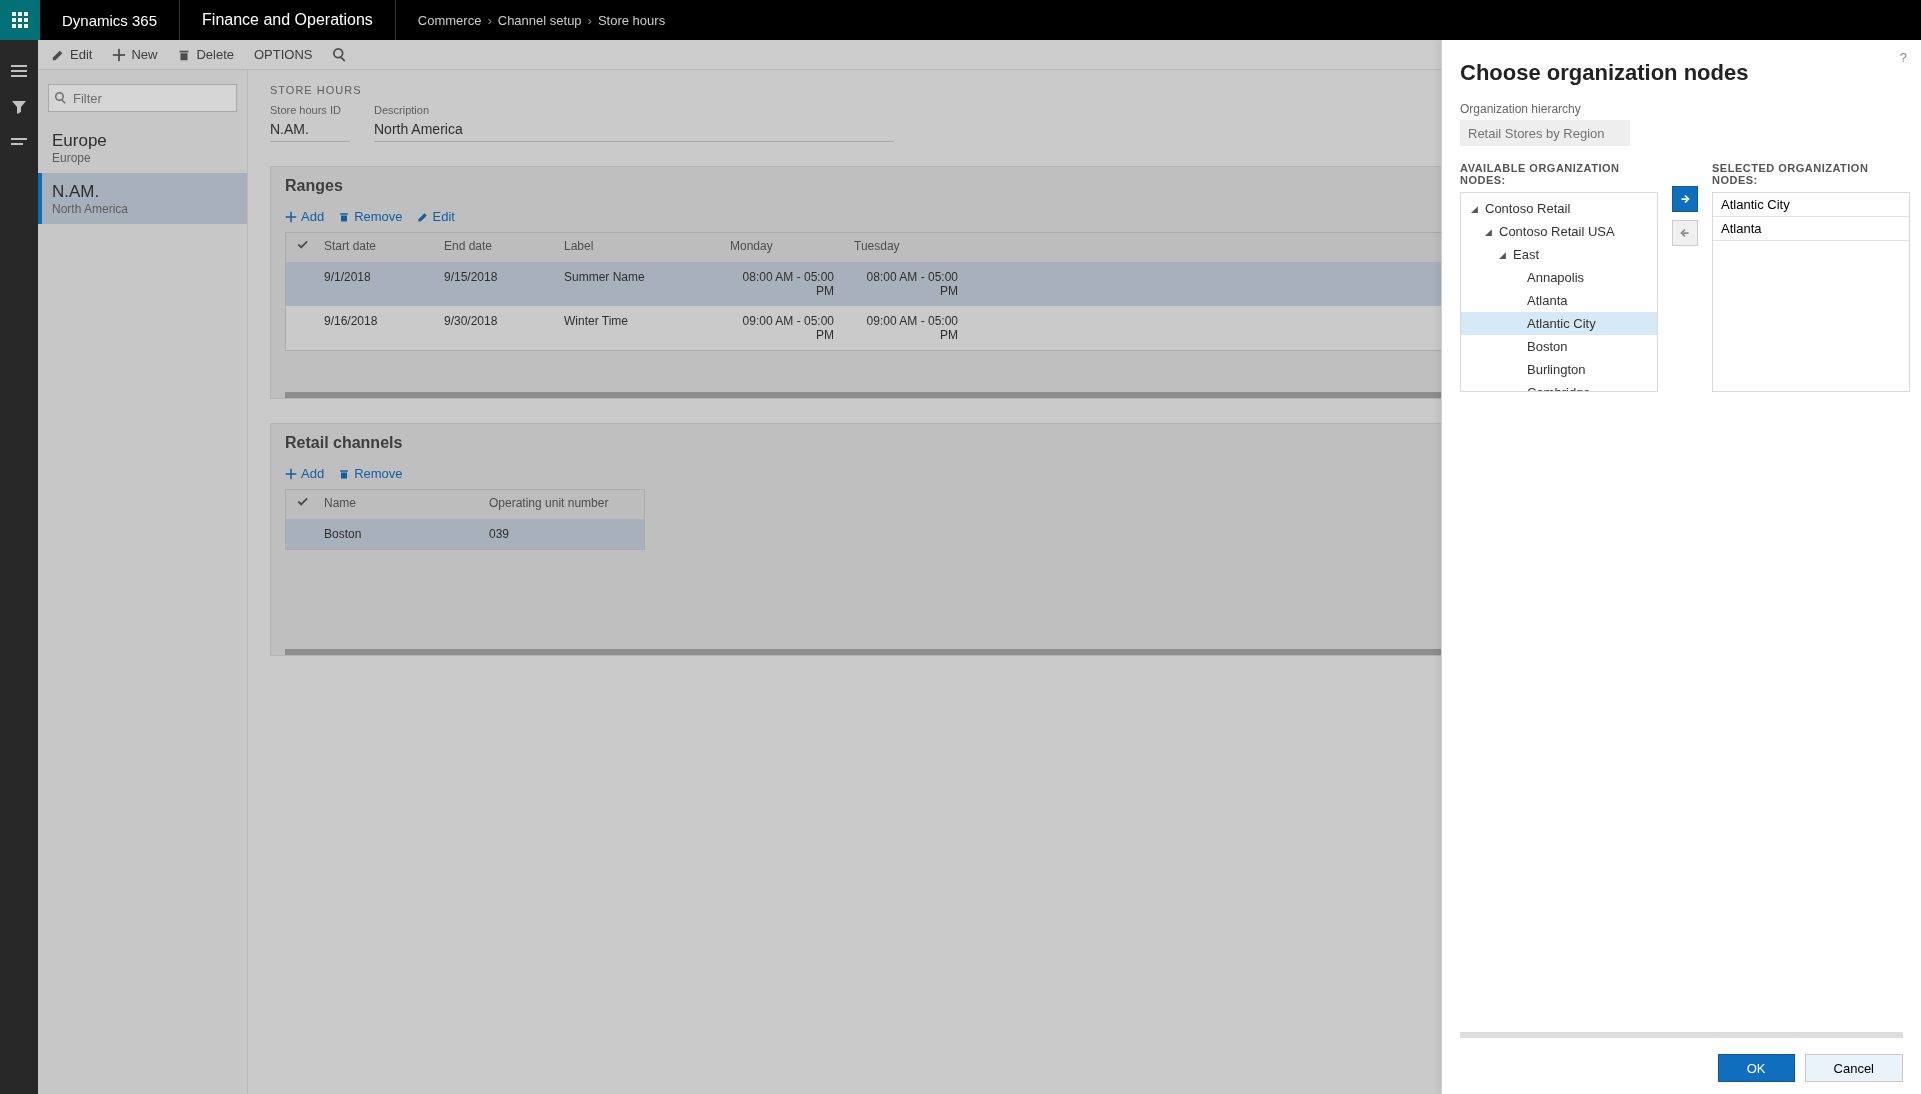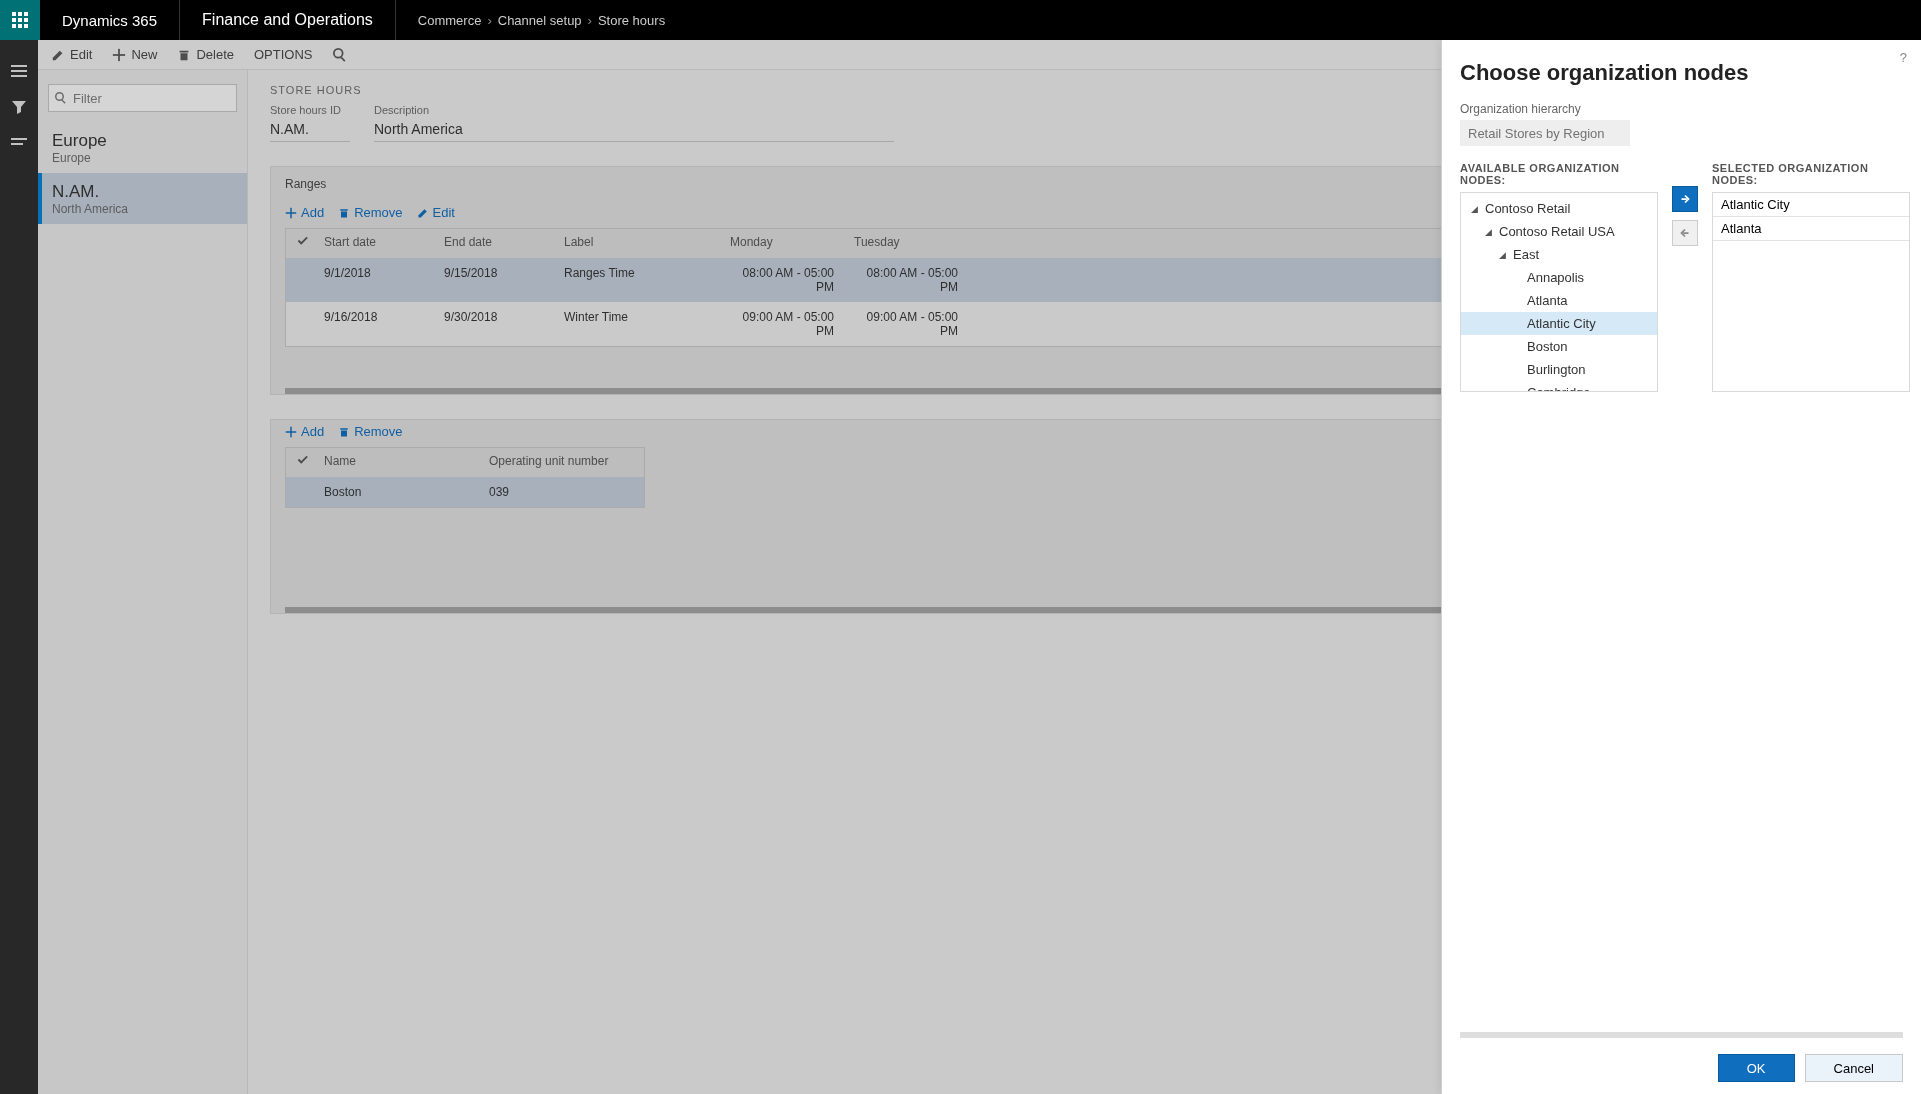--- a/index.html
+++ b/index.html
@@ -47,21 +47,21 @@
 
 .detail { flex: 1; background: #dcdcdc; padding: 14px 0 0 22px; overflow: hidden; }
 .pageheader-label { font-size: 11px; color: #666; letter-spacing: 1px; }
 .field-row { display: flex; gap: 24px; margin-top: 8px; }
 .field { display: flex; flex-direction: column; }
 .field .lbl { font-size: 11px; color: #666; }
 .field .val { font-size: 14px; color: #333; padding: 5px 0 4px 0; border-bottom: 1px solid #b7b7b7; min-width: 80px; }
 .field .val.wide { min-width: 520px; }
 
 .section { margin-top: 24px; background: #d0d0d0; border: 1px solid #c4c4c4; padding: 0; width: 690px; width: calc(100% - 0px); }
-.section-header { padding: 10px 14px; font-size: 12px; font-weight: 400; color: #444; }
+.section-header { padding: 10px 14px; font-size: 16px; font-weight: 700; color: #444; }
 .section-tools { display: flex; gap: 14px; padding: 4px 14px 8px 14px; font-size: 13px; color: #1168b3; }
 .section-tools .tool { display: flex; align-items: center; gap: 4px; }
 .section-tools svg { width: 12px; height: 12px; fill: #1168b3; }
 
 .grid { border-top: 1px solid #bbb; border-bottom: 1px solid #bbb; }
 .grid-head { display: flex; font-size: 12px; color: #555; background: #cecece; }
 .grid-head .gh-cell { padding: 6px 10px; }
 .grid-row { display: flex; font-size: 12px; color: #333; }
 .grid-row .g-cell { padding: 8px 10px; }
 .grid-row.selected { background: #b8c1cc; }
@@ -269,39 +269,40 @@
                   <div class="gh-cell c2">End date</div>
                   <div class="gh-cell c3">Label</div>
                   <div class="gh-cell c4">Monday</div>
                   <div class="gh-cell c5">Tuesday</div>
                 </div>
                 <div id="ranges-rows">
                     <div class="grid-row selected">
                       <div class="g-cell c0"></div>
                       <div class="g-cell c1">9/1/2018</div>
                       <div class="g-cell c2">9/15/2018</div>
-                      <div class="g-cell c3">Ranges Time</div>
+                      <div class="g-cell c3">Summer Name</div>
                       <div class="g-cell c4">08:00 AM - 05:00 PM</div>
                       <div class="g-cell c5">08:00 AM - 05:00 PM</div>
                     </div>
                     <div class="grid-row">
                       <div class="g-cell c0"></div>
                       <div class="g-cell c1">9/16/2018</div>
                       <div class="g-cell c2">9/30/2018</div>
                       <div class="g-cell c3">Winter Time</div>
                       <div class="g-cell c4">09:00 AM - 05:00 PM</div>
                       <div class="g-cell c5">09:00 AM - 05:00 PM</div>
                     </div>
                   </div>
               </div>
             </div>
             <div class="hscroll"></div>
           </div>
 
           <div class="section channels-grid">
+            <div class="section-header">Retail channels</div>
             <div class="section-tools">
               <div class="tool">
                   <svg viewBox="0 0 16 16">
                     <rect x="7" y="1" width="2" height="14"></rect>
                     <rect x="1" y="7" width="14" height="2"></rect>
                   </svg>
                   <span>Add</span>
                 </div>
               <div class="tool">
                   <svg viewBox="0 0 16 16">

